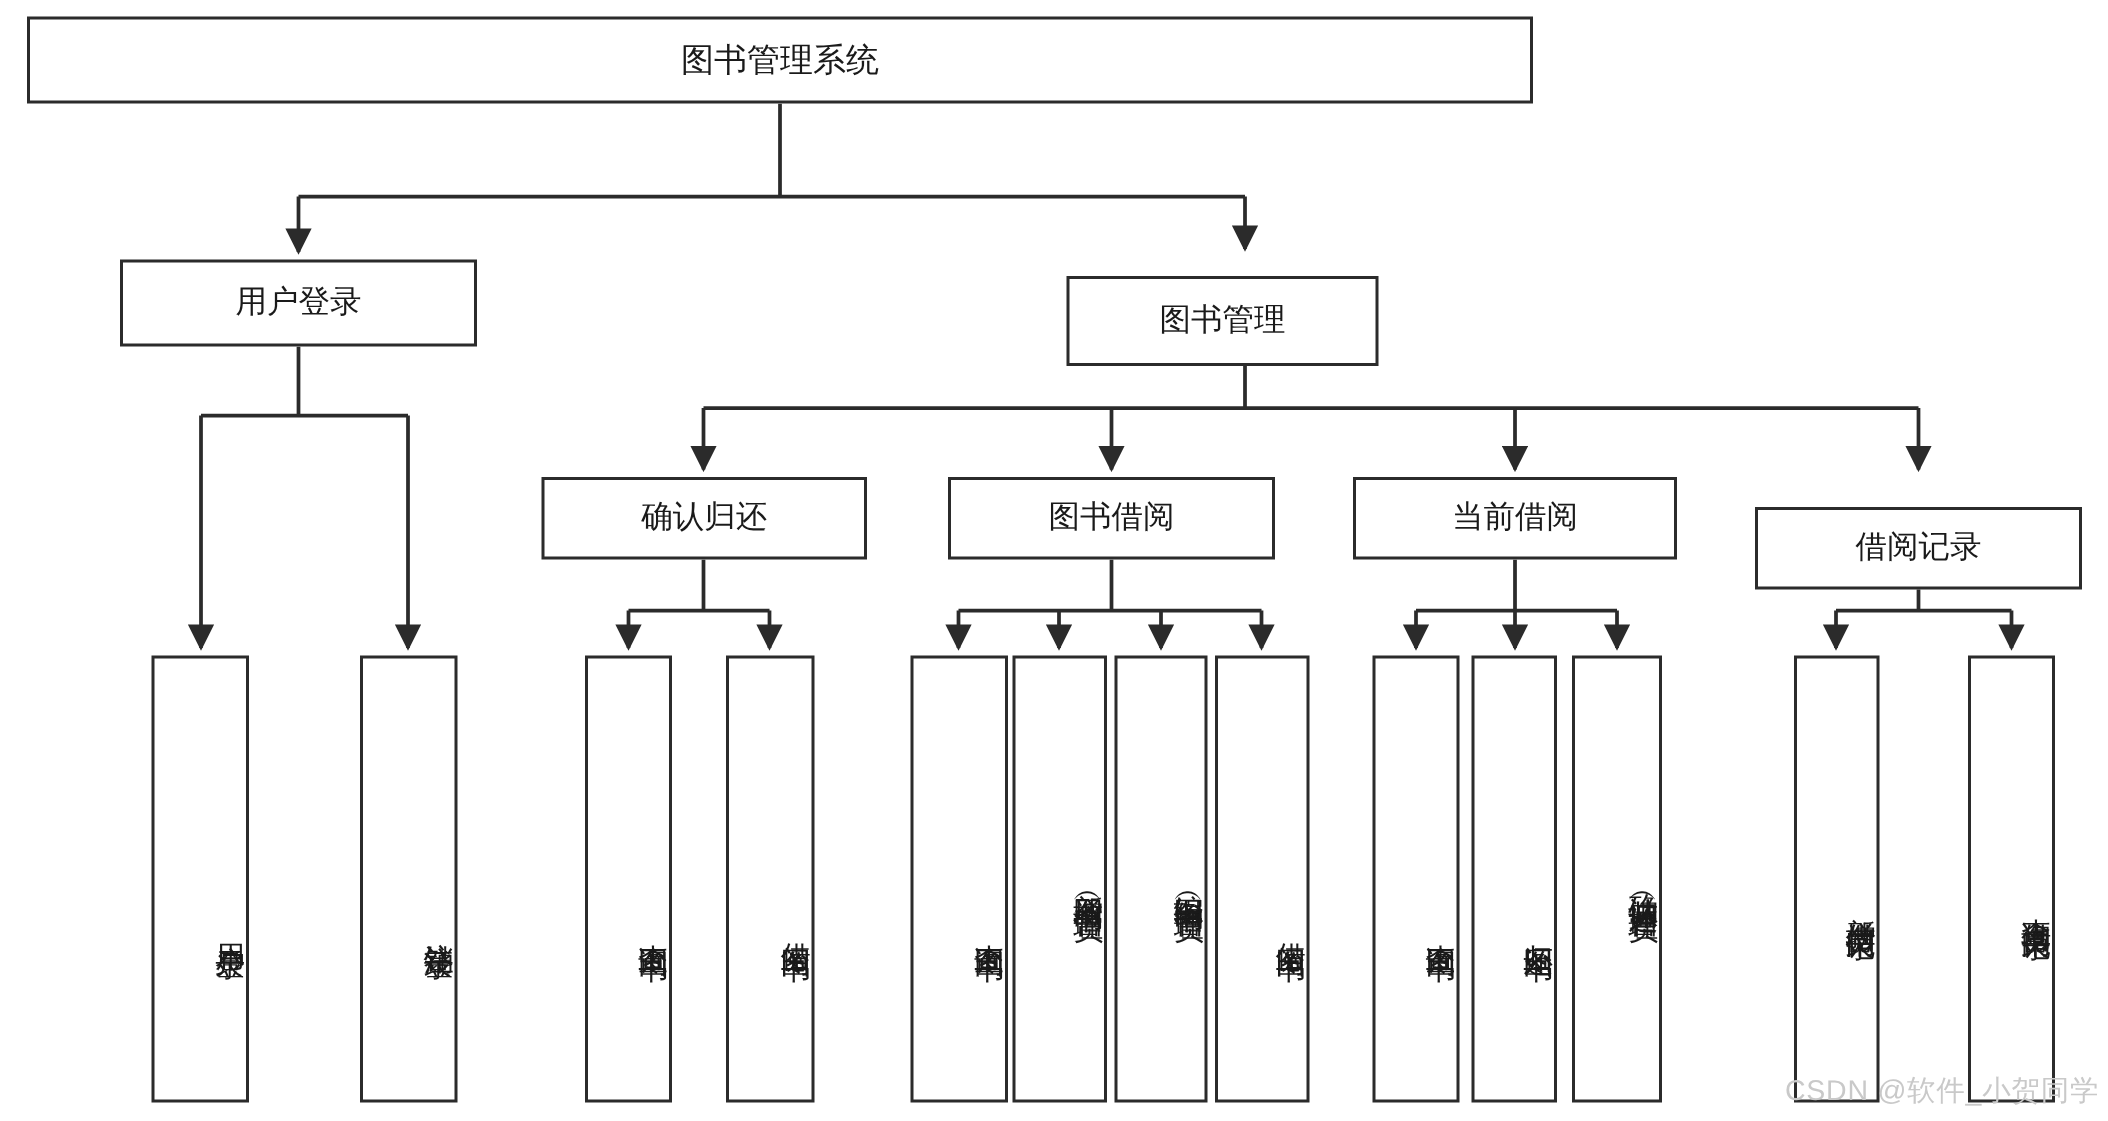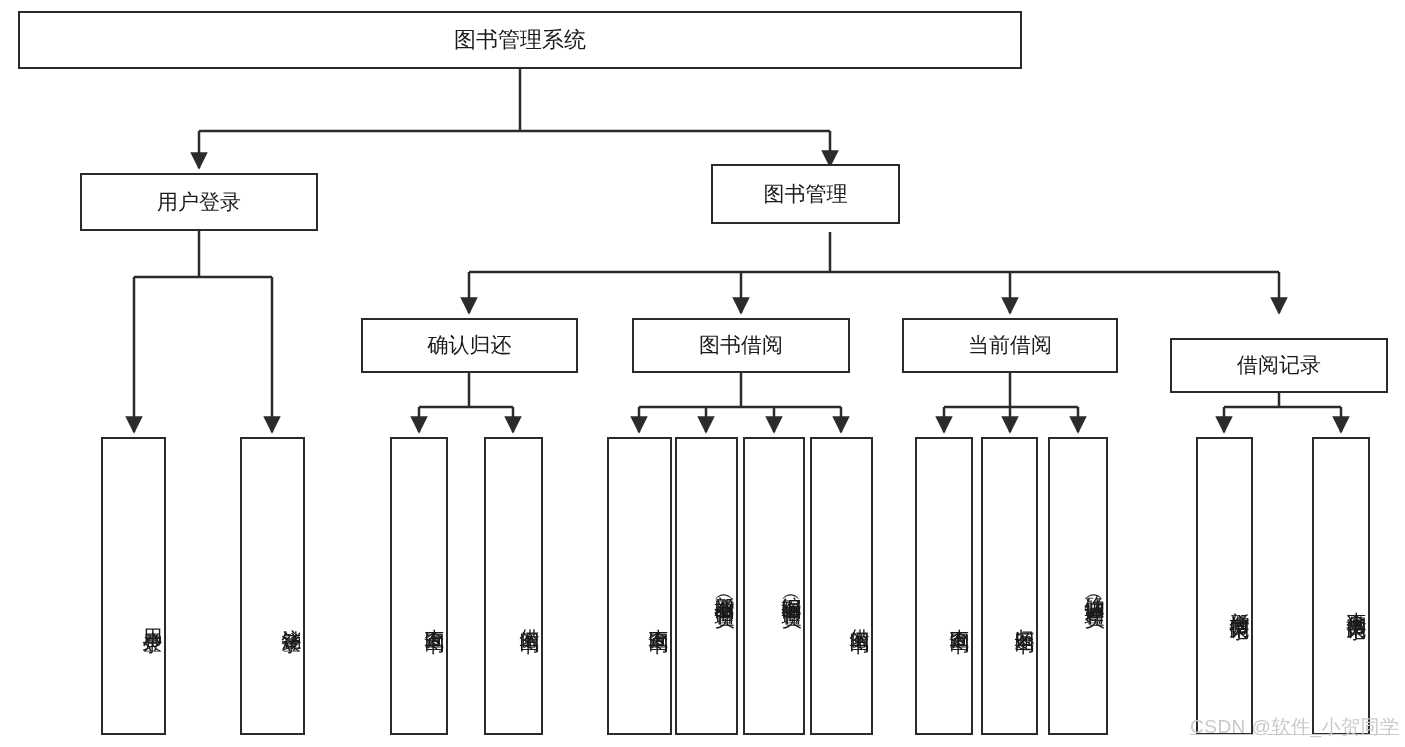--- a/index.html
+++ b/index.html
@@ -108,21 +108,21 @@
       <path d="M 1279 373 L 1279 407"></path>
       <path d="M 1224 407 L 1341 407"></path>
       <path d="M 1224 407 L 1224 432" marker-end="url(#arrow)"></path>
       <path d="M 1341 407 L 1341 432" marker-end="url(#arrow)"></path>
     </g>
   </svg>
 
   <div class="node root" style="left:18px;top:11px;width:1004px;height:58px;">图书管理系统</div>
 
   <div class="node level1" style="left:80px;top:173px;width:238px;height:58px;">用户登录</div>
-  <div class="node level1" style="left:711px;top:164px;width:189px;height:60px;">图书管理</div>
+  <div class="node level1" style="left:711px;top:184px;width:208px;height:60px;">图书管理</div>
 
   <div class="node level2" style="left:361px;top:318px;width:217px;height:55px;">确认归还</div>
   <div class="node level2" style="left:902px;top:318px;width:216px;height:55px;">当前借阅</div>
   <div class="node level2" style="left:632px;top:318px;width:218px;height:55px;">图书借阅</div>
   <div class="node level2" style="left:1170px;top:318px;width:218px;height:55px;margin-top:20px;">借阅记录</div>
 
   <div class="node leaf" style="left:101px;top:437px;width:65px;height:298px;padding-top:62px;">用户登录</div>
   <div class="node leaf" style="left:240px;top:437px;width:65px;height:298px;padding-top:62px;">注销登录</div>
 
   <div class="node leaf" style="left:390px;top:437px;width:58px;height:298px;padding-top:62px;">查询图书</div>
@@ -133,15 +133,15 @@
   <div class="node leaf" style="left:743px;top:437px;width:62px;height:298px;padding-top:6px;">编辑图书（管理员）</div>
   <div class="node leaf" style="left:810px;top:437px;width:63px;height:298px;padding-top:62px;">借阅图书</div>
 
   <div class="node leaf" style="left:915px;top:437px;width:58px;height:298px;padding-top:62px;">查询图书</div>
   <div class="node leaf" style="left:981px;top:437px;width:57px;height:298px;padding-top:62px;">归还图书</div>
   <div class="node leaf" style="left:1048px;top:437px;width:60px;height:298px;padding-top:6px;">确认归还（管理员）</div>
 
   <div class="node leaf" style="left:1196px;top:437px;width:57px;height:298px;padding-top:32px;">新增借阅记录</div>
   <div class="node leaf" style="left:1312px;top:437px;width:58px;height:298px;padding-top:32px;">查询借阅记录</div>
 
-  <div class="watermark" style="left:1190px;top:714px;text-decoration:underline;">CSDN @软件_小贺同学</div>
+  <div class="watermark" style="left:1190px;top:714px;">CSDN @软件_小贺同学</div>
 
 </div>
 
 </body></html>

